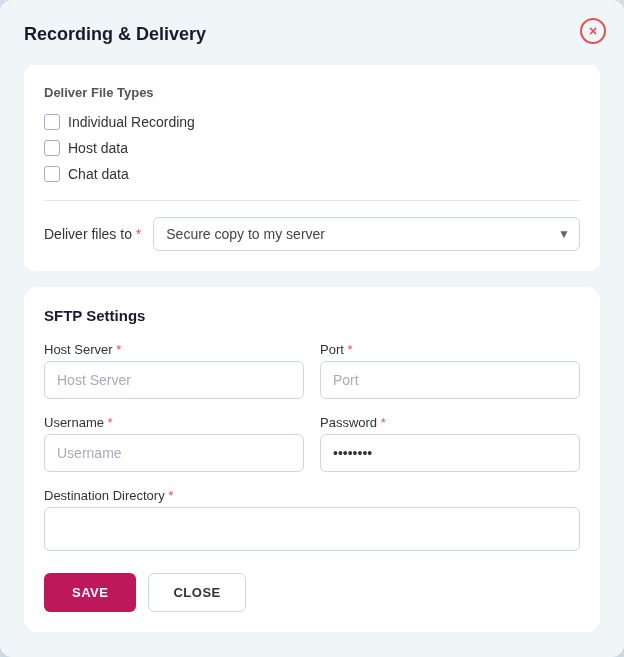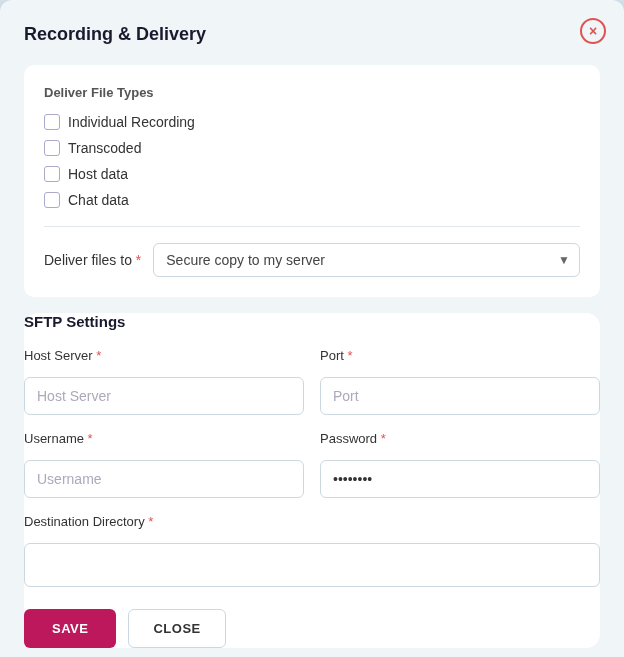--- a/index.html
+++ b/index.html
@@ -121,36 +121,37 @@
       right: 10px;
       top: 50%;
       transform: translateY(-50%);
       pointer-events: none;
       color: #666;
       font-size: 12px;
     }
     .sftp-section {
       background: #ffffff;
       border-radius: 14px;
+      padding: 20px;
     }
     .sftp-title {
       font-size: 15px;
       font-weight: 700;
       color: #1a1a2e;
       margin-bottom: 18px;
     }
     .form-grid {
       display: grid;
       grid-template-columns: 1fr 1fr;
       gap: 16px;
     }
     .form-group {
       display: flex;
       flex-direction: column;
-      gap: 14px;
+      gap: 4px;
     }
     .form-group.full-width {
       grid-column: 1 / -1;
     }
     .form-label {
       font-size: 13px;
       font-weight: 500;
       color: #333;
     }
     .form-input {
@@ -202,24 +203,20 @@
 
   <h2 class="modal-title">Recording &amp; Delivery</h2>
   <button class="close-btn">×</button>
 
   <div class="card">
     <div class="section-label">Deliver File Types</div>
     <div class="checkbox-grid">
       <label class="checkbox-item">
         <input type="checkbox" style="">
         <span>Individual Recording</span>
-      </label>
-      <label class="checkbox-item">
-        <input type="checkbox" style="">
-        <span>Transcoded</span>
       </label>
       <label class="checkbox-item">
         <input type="checkbox" style="">
         <span>Host data</span>
       </label>
       <label class="checkbox-item">
         <input type="checkbox" style="">
         <span>Chat data</span>
       </label>
     </div>

